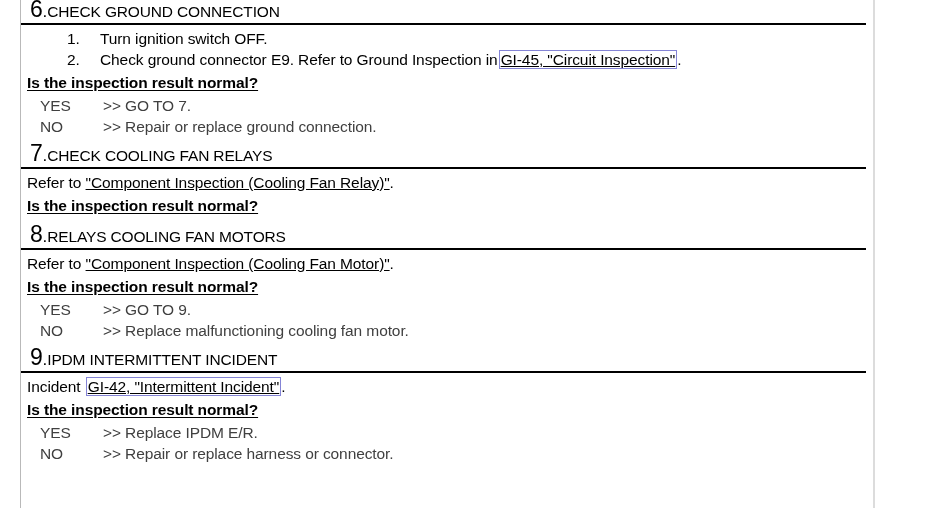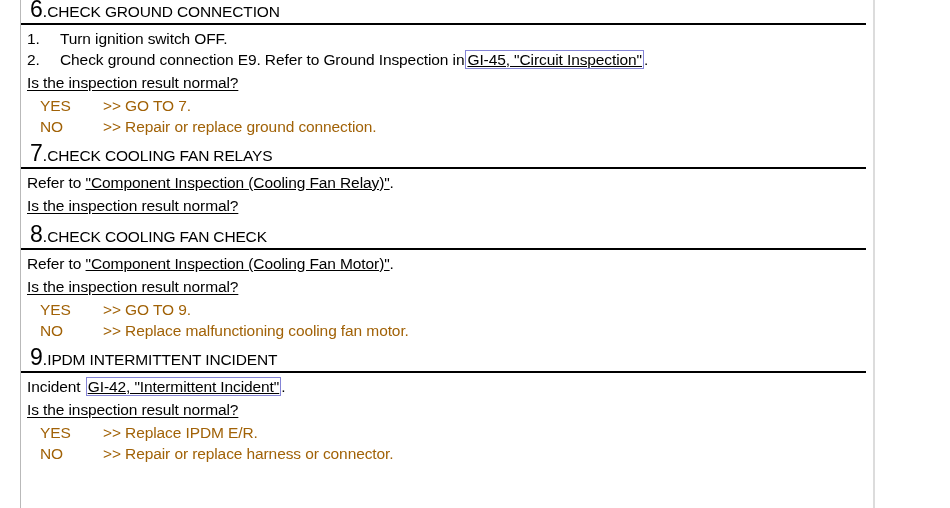--- a/index.html
+++ b/index.html
@@ -77,34 +77,36 @@
     color: #000;
     white-space: nowrap;
     letter-spacing: -0.1px;
   }
   .numlist-row {
     font-size: 15.5px;
     line-height: 21px;
     white-space: nowrap;
     color: #000;
     letter-spacing: -0.1px;
+    margin-left: 40px;
   }
   .numlist-n {
     display: inline-block;
     width: 33px;
   }
   .q {
     text-decoration: underline;
     text-underline-offset: 2px;
+    font-weight: bold;
   }
   .ans-row {
     font-size: 15.5px;
     line-height: 21px;
     white-space: nowrap;
-    color: #a16207;
+    color: #404040;
     letter-spacing: -0.1px;
     padding-left: 13px;
   }
   .ans-key {
     display: inline-block;
     width: 63px;
   }
   .u-link {
     text-decoration: underline;
     text-underline-offset: 1px;
@@ -132,21 +134,21 @@
         <div class="step-head">
           <span class="step-num">6</span><span class="step-dot">.</span><span class="step-title">CHECK GROUND CONNECTION</span>
         </div>
         <div class="rule"></div>
         <div class="spacer-3"></div>
         <div class="body">
           <div class="numlist-row">
             <span class="numlist-n">1.</span><span>Turn ignition switch OFF.</span>
           </div>
           <div class="numlist-row">
-            <span class="numlist-n">2.</span><span>Check ground connection E9. Refer to Ground Inspection in</span><span class="box-link">GI-45, "Circuit Inspection"</span><span>.</span>
+            <span class="numlist-n">2.</span><span>Check ground connector E9. Refer to Ground Inspection in</span><span class="box-link">GI-45, "Circuit Inspection"</span><span>.</span>
           </div>
           <div class="spacer-2"></div>
           <div class="line">
             <span class="q">Is the inspection result normal?</span>
           </div>
           <div class="spacer-2"></div>
           <div class="ans-row">
             <span class="ans-key">YES</span><span>&gt;&gt; GO TO 7.</span>
           </div>
           <div class="ans-row">
@@ -172,21 +174,21 @@
             <span class="q">Is the inspection result normal?</span>
           </div>
           <div class="spacer-2"></div>
         </div>
       </div>
 
       <div class="spacer-3"></div>
 
       <div class="step">
         <div class="step-head">
-          <span class="step-num">8</span><span class="step-dot">.</span><span class="step-title">CHECK COOLING FAN CHECK</span>
+          <span class="step-num">8</span><span class="step-dot">.</span><span class="step-title">RELAYS COOLING FAN MOTORS</span>
         </div>
         <div class="rule"></div>
         <div class="spacer-3"></div>
         <div class="body">
           <div class="line">
             <span>Refer to</span>&nbsp;<span class="u-link">"Component Inspection (Cooling Fan Motor)"</span><span>.</span>
           </div>
           <div class="spacer-2"></div>
           <div class="line">
             <span class="q">Is the inspection result normal?</span>

